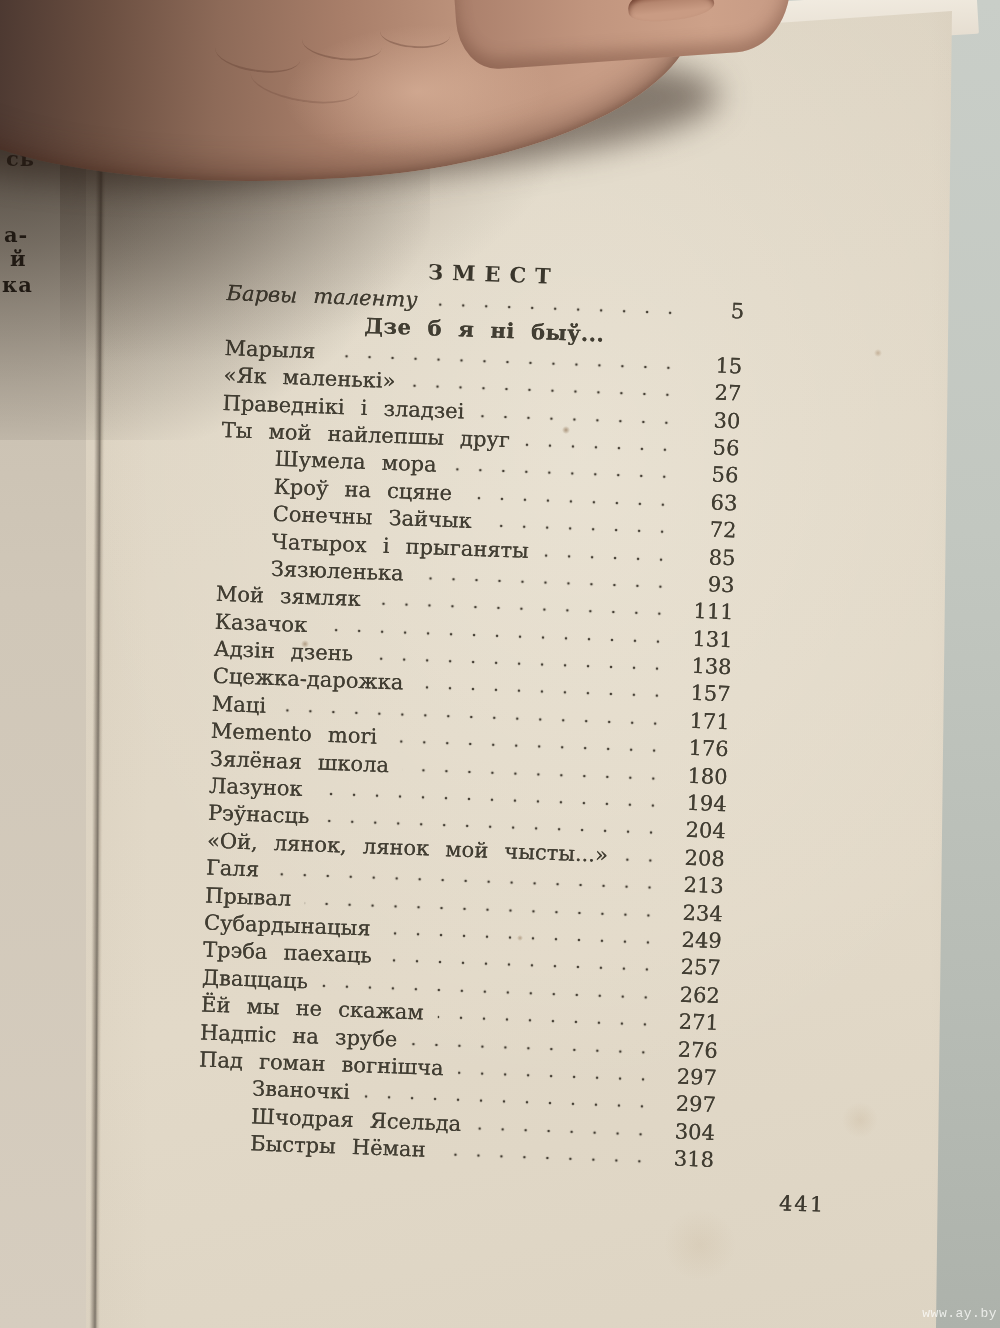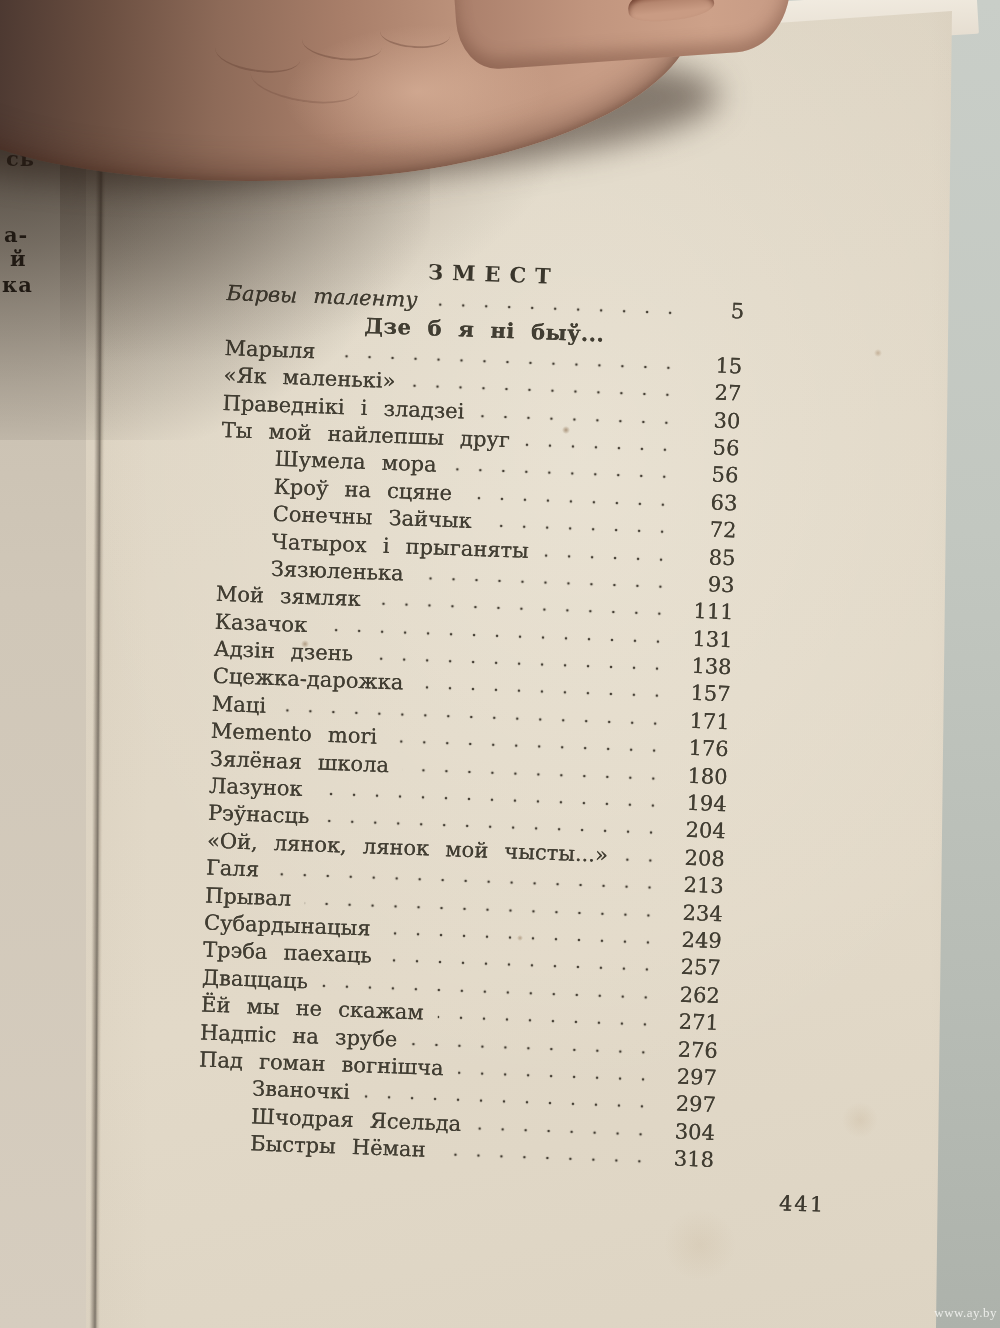--- a/index.html
+++ b/index.html
@@ -76,21 +76,21 @@
   .row.it .t{font-style:italic;}
   .row.heading{justify-content:center;font-weight:bold;letter-spacing:.5px;}
   .row.heading span{word-spacing:.4em;text-shadow:.2px 0 0 currentColor;}
   .leader{flex:1;height:7px;margin:0 6px 0 14px;
     background-image:radial-gradient(circle 1.7px at 3px 4px,rgba(62,56,46,.95) 55%,rgba(62,56,46,0) 100%);
     background-size:23px 7px;background-repeat:repeat-x;background-position:right bottom;}
   .row .p{min-width:48px;text-align:right;text-shadow:.2px 0 0 currentColor;}
   .folio{position:absolute;left:779px;top:1192px;z-index:2;font-size:21px;letter-spacing:2px;
     transform:rotate(2deg);color:#3e3a30;text-shadow:.2px 0 0 currentColor;}
   .watermark{position:absolute;right:3px;bottom:7px;z-index:12;
-    font-family:Liberation Serif, serif;font-size:13px;letter-spacing:.5px;
+    font-family:Liberation Mono, monospace;font-size:13px;letter-spacing:.5px;
     color:rgba(252,252,250,.78);}
 </style>
 </head>
 <body>
 
 <div class="scene">
 
   <div class="stack"></div>
 
   <div class="left-page">

